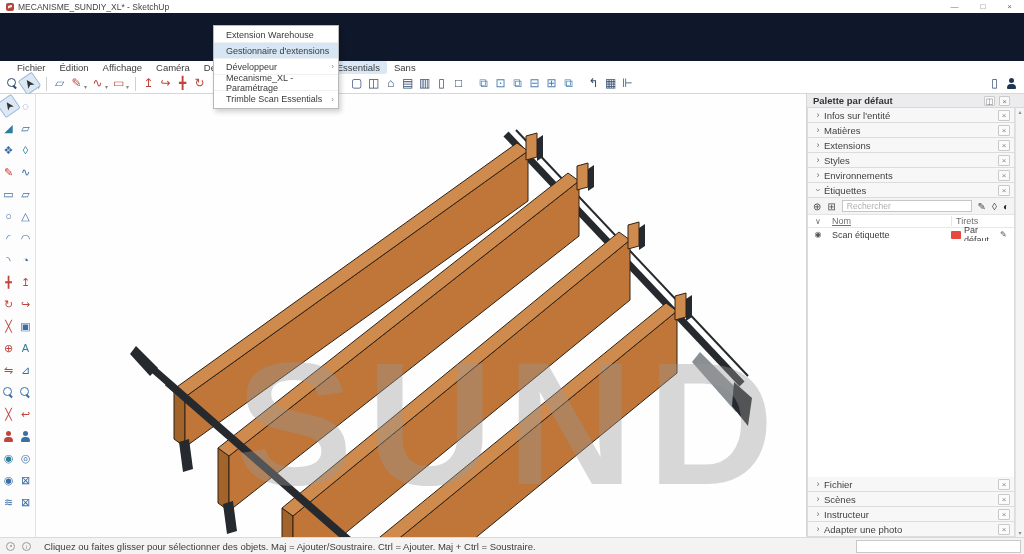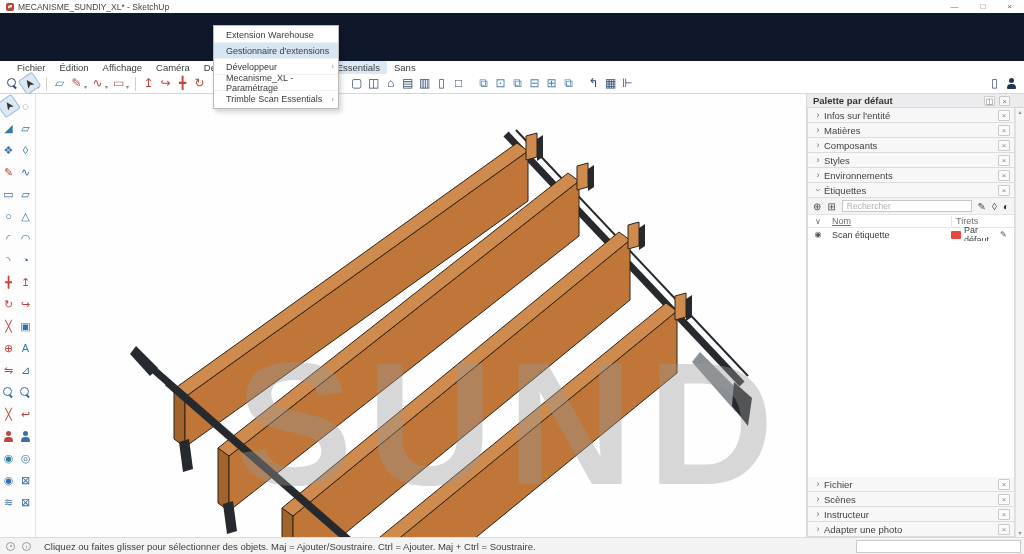--- a/index.html
+++ b/index.html
@@ -302,21 +302,21 @@
             <span class="section-label">Infos sur l'entité</span>
             <span class="section-close">×</span>
           </div>
           <div class="section-bar">
             <span class="chev">›</span>
             <span class="section-label">Matières</span>
             <span class="section-close">×</span>
           </div>
           <div class="section-bar">
             <span class="chev">›</span>
-            <span class="section-label">Composants</span>
+            <span class="section-label">Extensions</span>
             <span class="section-close">×</span>
           </div>
           <div class="section-bar">
             <span class="chev">›</span>
             <span class="section-label">Styles</span>
             <span class="section-close">×</span>
           </div>
           <div class="section-bar">
             <span class="chev">›</span>
             <span class="section-label">Environnements</span>

